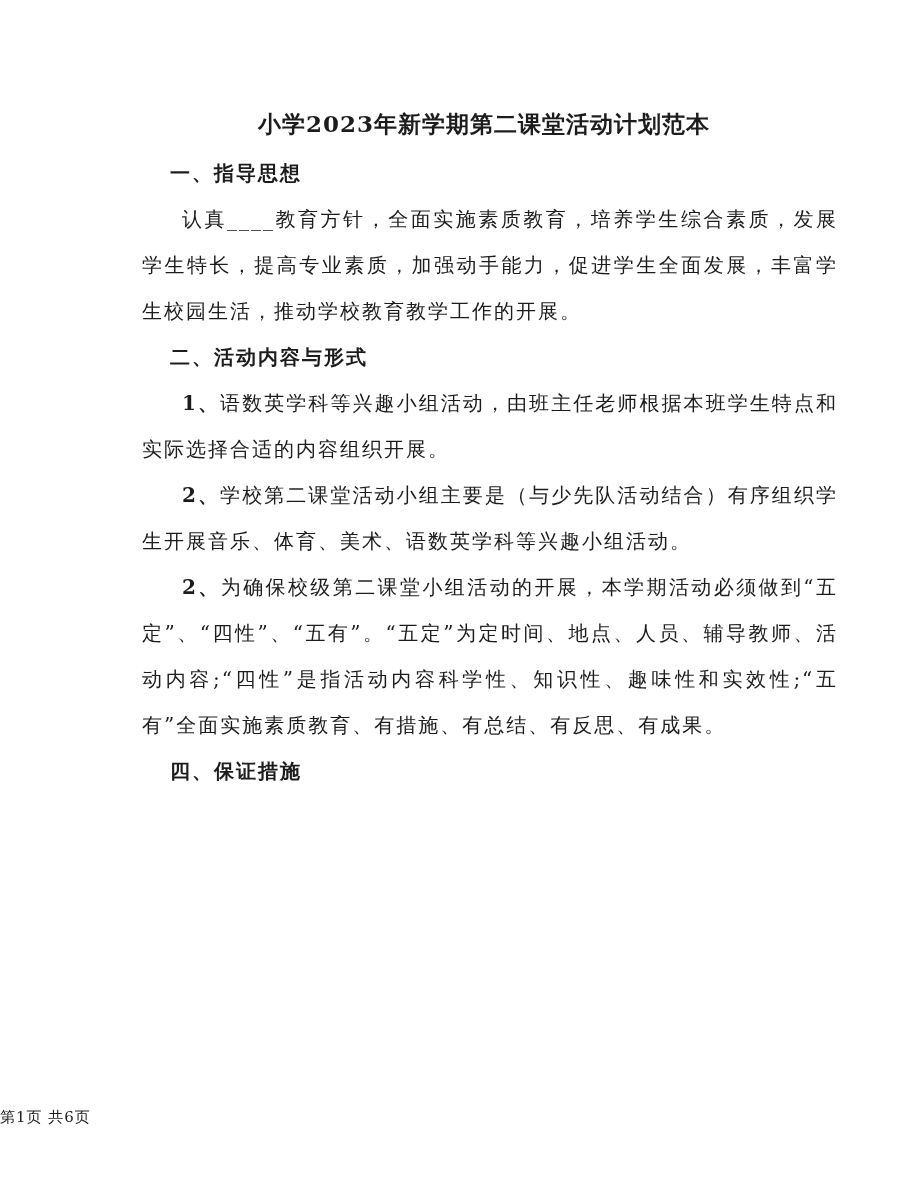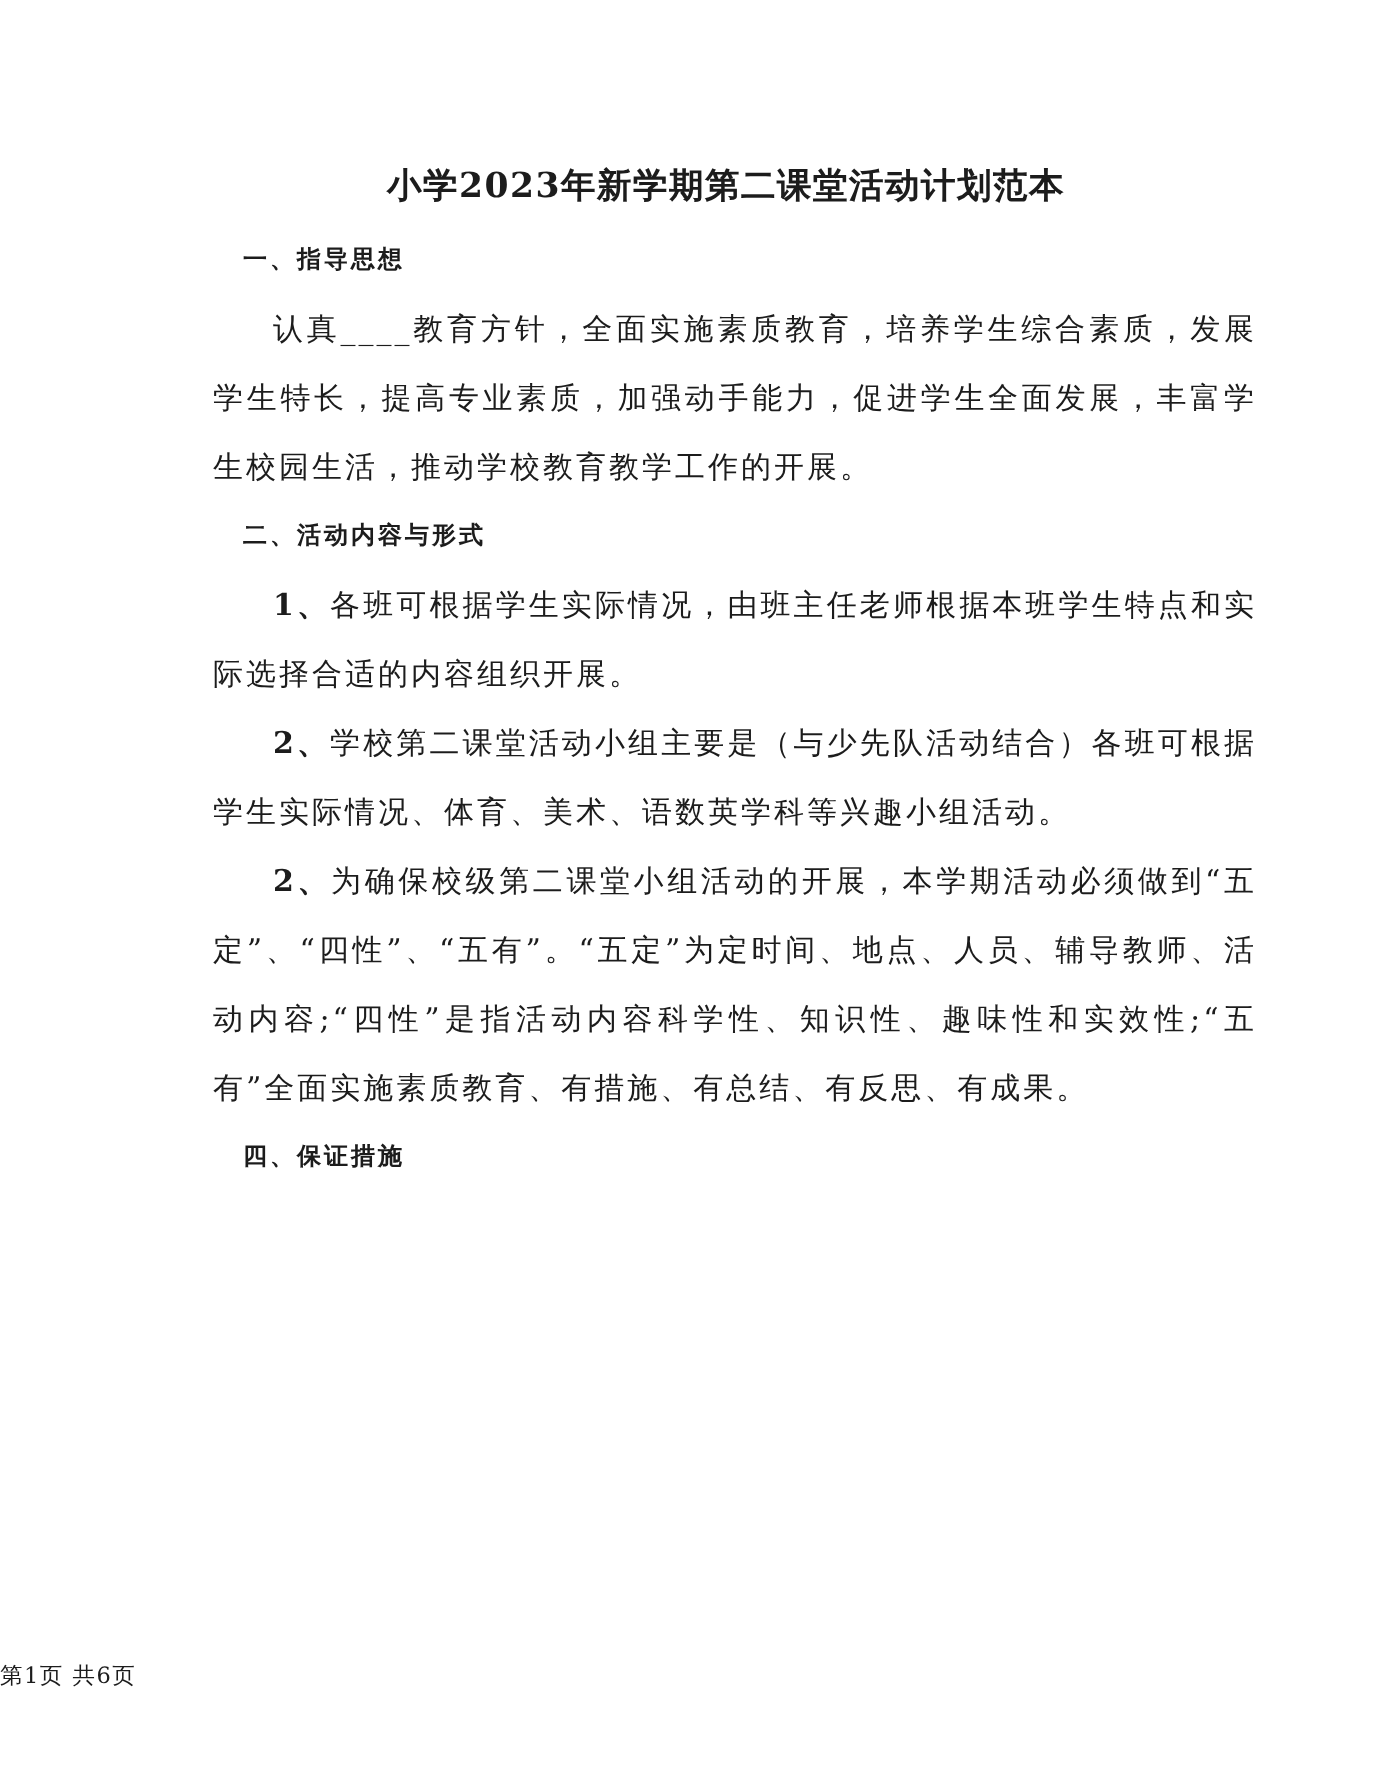--- a/index.html
+++ b/index.html
@@ -19,21 +19,21 @@
   }
   .doc-title {
     font-size: 23px;
     font-weight: bold;
     text-align: center;
     line-height: 52px;
     letter-spacing: 1px;
     white-space: nowrap;
   }
   .sec-heading {
-    font-size: 16px;
+    font-size: 20px;
     font-weight: bold;
     line-height: 46px;
     text-indent: 2em;
     letter-spacing: 2px;
     white-space: nowrap;
   }
   .para {
     font-size: 20px;
     line-height: 46px;
     text-indent: 2em;
@@ -58,23 +58,23 @@
 <div class="page">
 
   <h1 class="doc-title">小学2023年新学期第二课堂活动计划范本</h1>
 
   <h2 class="sec-heading">一、指导思想</h2>
 
   <p class="para"><b class="marker"></b><span>认真____教育方针，全面实施素质教育，培养学生综合素质，发展学生特长，提高专业素质，加强动手能力，促进学生全面发展，丰富学生校园生活，推动学校教育教学工作的开展。</span></p>
 
   <h2 class="sec-heading">二、活动内容与形式</h2>
 
-  <p class="para"><b class="marker">1、</b><span>各班可根据学生实际情况，由班主任老师根据本班学生特点和实际选择合适的内容组织开展。</span></p>
+  <p class="para"><b class="marker">1、</b><span>语数英学科等兴趣小组活动，由班主任老师根据本班学生特点和实际选择合适的内容组织开展。</span></p>
 
-  <p class="para"><b class="marker">2、</b><span>学校第二课堂活动小组主要是（与少先队活动结合）各班可根据学生实际情况、体育、美术、语数英学科等兴趣小组活动。</span></p>
+  <p class="para"><b class="marker">2、</b><span>学校第二课堂活动小组主要是（与少先队活动结合）有序组织学生开展音乐、体育、美术、语数英学科等兴趣小组活动。</span></p>
 
 
 
   <p class="para"><b class="marker">2、</b><span>为确保校级第二课堂小组活动的开展，本学期活动必须做到“五定”、“四性”、“五有”。“五定”为定时间、地点、人员、辅导教师、活动内容;“四性”是指活动内容科学性、知识性、趣味性和实效性;“五有”全面实施素质教育、有措施、有总结、有反思、有成果。</span></p>
 
   <h2 class="sec-heading">四、保证措施</h2>
 
   <div class="page-footer">第1页 共6页</div>
 
 </div>

